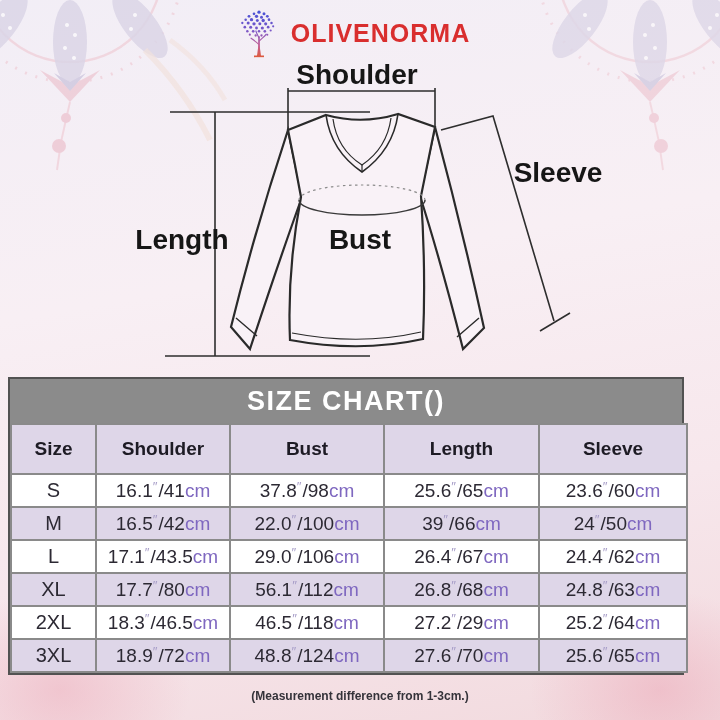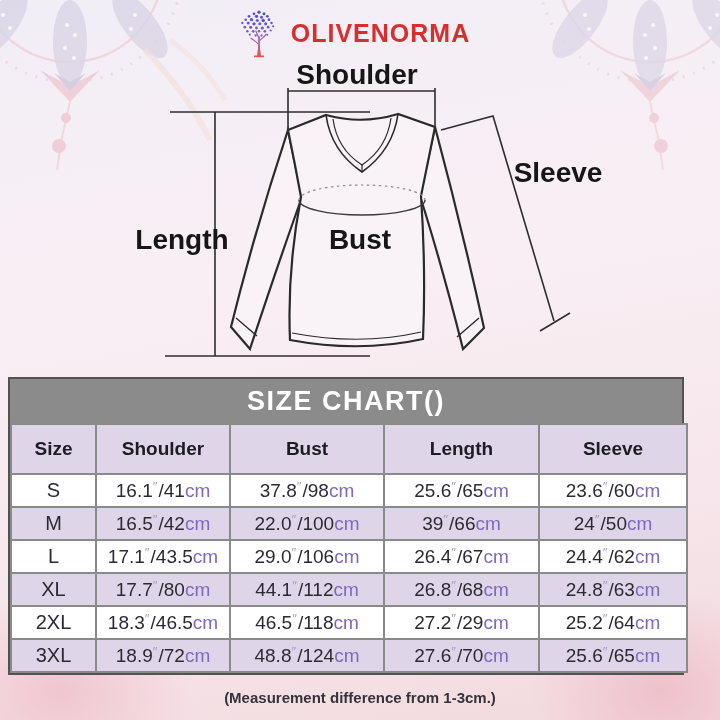--- a/index.html
+++ b/index.html
@@ -20,21 +20,21 @@
   .chart-title{height:44px;background:var(--hgray,#8b8b8b);color:#ffffff;display:flex;align-items:center;justify-content:center;}
   .t-big{font-size:27px;font-weight:bold;letter-spacing:1.5px;line-height:1;}
   .t-small{font-size:19px;font-weight:bold;letter-spacing:1px;line-height:1;padding-top:3px;}
   table{width:100%;border-collapse:collapse;table-layout:fixed;}
   th{height:46px;background:var(--lav,#ded6e8);font-size:19px;font-weight:bold;color:#1d1b24;border:2px solid #8a8a8a;}
   td{height:29px;font-size:19px;text-align:center;color:#2c2933;border:2px solid #8a8a8a;background:#ffffff;}
   tr.lav td{background:var(--lav,#ded6e8);}
   td.size-cell{font-size:20px;}
   .im{font-size:0.70em;color:#a79dc8;vertical-align:0.45em;padding-right:1px;}
   .cm{color:var(--cm,#7f68c0);}
-  .footnote{position:absolute;top:689px;left:0;width:100%;text-align:center;font-size:15px;font-weight:bold;color:#35333a;z-index:2;}
+  .footnote{position:absolute;top:689px;left:0;width:100%;text-align:center;font-size:12px;font-weight:bold;color:#35333a;z-index:2;}
 </style>
 </head>
 <body>
 
 <div class="stage">
 
   <svg class="decor decor-tl" width="320" height="320" viewBox="0 0 320 320" opacity="0.5">
     <g fill="none">
       <circle cx="115" cy="40" r="112" stroke="#eec0ca" stroke-width="3" stroke-dasharray="2,9"></circle>
       <circle cx="115" cy="40" r="92" stroke="#eec0ca" stroke-width="2.5"></circle>
@@ -221,21 +221,21 @@
           <tr>
             <td class="size-cell">L</td>
             <td><span>17.1</span><span class="im">″</span><span>/43.5</span><span class="cm">cm</span></td>
             <td><span>29.0</span><span class="im">″</span><span>/106</span><span class="cm">cm</span></td>
             <td><span>26.4</span><span class="im">″</span><span>/67</span><span class="cm">cm</span></td>
             <td><span>24.4</span><span class="im">″</span><span>/62</span><span class="cm">cm</span></td>
           </tr>
           <tr class="lav">
             <td class="size-cell">XL</td>
             <td><span>17.7</span><span class="im">″</span><span>/80</span><span class="cm">cm</span></td>
-            <td><span>44.1</span><span class="im">″</span><span>/112</span><span class="cm">cm</span></td>
+            <td><span>56.1</span><span class="im">″</span><span>/112</span><span class="cm">cm</span></td>
             <td><span>26.8</span><span class="im">″</span><span>/68</span><span class="cm">cm</span></td>
             <td><span>24.8</span><span class="im">″</span><span>/63</span><span class="cm">cm</span></td>
           </tr>
           <tr>
             <td class="size-cell">2XL</td>
             <td><span>18.3</span><span class="im">″</span><span>/46.5</span><span class="cm">cm</span></td>
             <td><span>46.5</span><span class="im">″</span><span>/118</span><span class="cm">cm</span></td>
             <td><span>27.2</span><span class="im">″</span><span>/29</span><span class="cm">cm</span></td>
             <td><span>25.2</span><span class="im">″</span><span>/64</span><span class="cm">cm</span></td>
           </tr>

